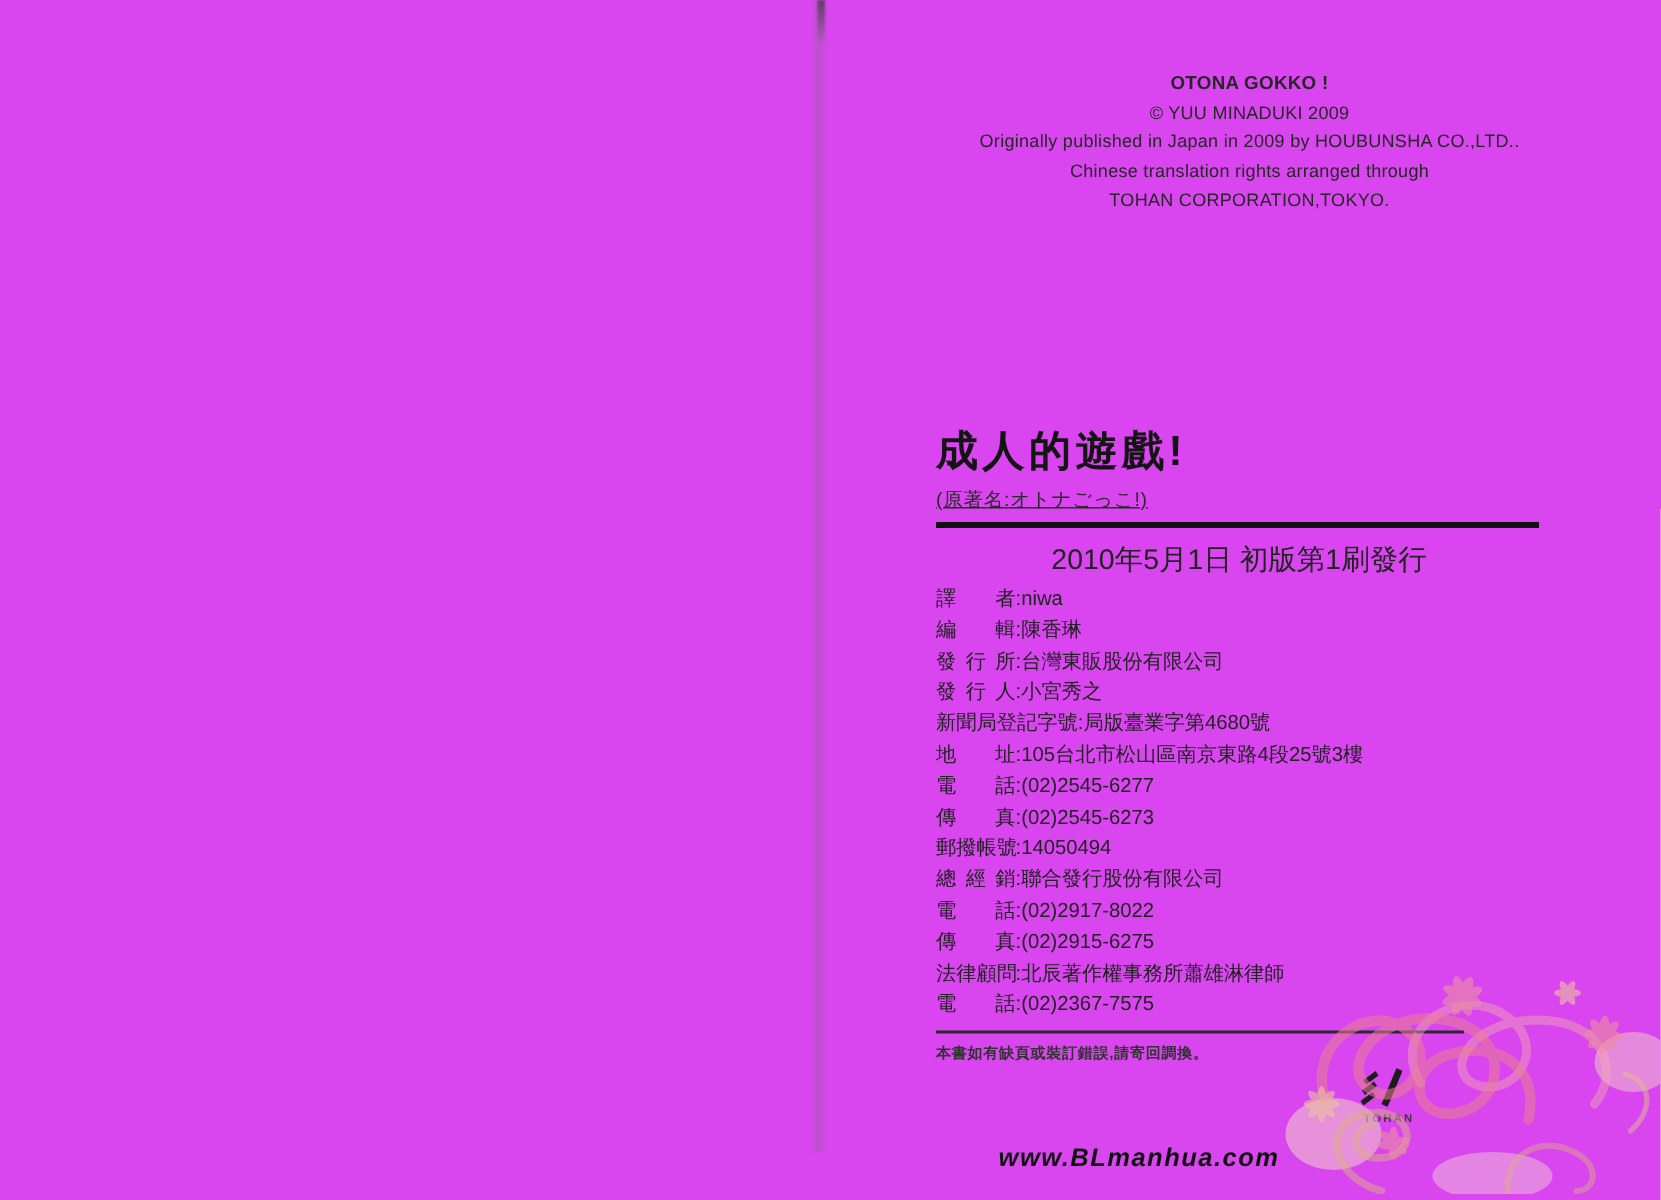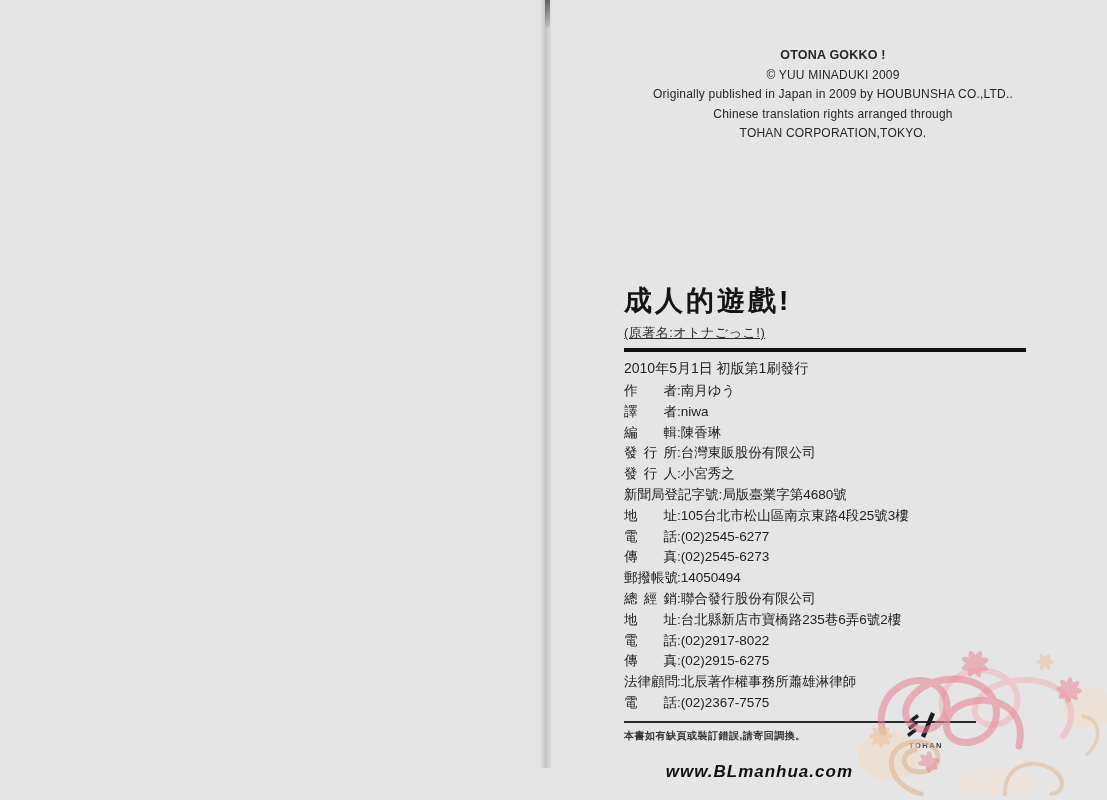--- a/index.html
+++ b/index.html
@@ -5,21 +5,21 @@
   * { margin: 0; padding: 0; box-sizing: border-box; }
   html, body { width: 1107px; height: 800px; }
   body {
     position: relative;
     width: 1107px; height: 800px;
     background: #ffffff;
     overflow: hidden;
     font-family: "Liberation Sans", "DejaVu Sans", sans-serif;
     color: #1e1e1e;
   }
-  .scan-page { position: absolute; inset: 0; background: #e5e5e5; }
+  .scan-page { position: absolute; inset: 0; background: #d946ef; }
 
   
   .gutter {
     position: absolute; left: 540px; top: 0; width: 12px; height: 768px;
     background: linear-gradient(90deg, rgba(0,0,0,0) 0%, rgba(110,110,110,0.28) 45%, rgba(0,0,0,0) 100%);
     filter: blur(0.6px);
   }
   .gutter-top-mark {
     position: absolute; left: 545px; top: 0; width: 5px; height: 28px;
     background: linear-gradient(180deg, rgba(60,60,60,0.75), rgba(120,120,120,0.15));
@@ -34,21 +34,21 @@
   }
   .copyright-block .line-bold { font-weight: bold; font-size: 12.5px; }
 
   
   .colophon { position: absolute; left: 608px; top: 282px; width: 404px; margin-left: 16px; }
   .book-title {
     font-size: 28px; font-weight: bold; letter-spacing: 3px; color: #141414;
   }
   .original-title { font-size: 13px; margin-top: 4px; color: #2a2a2a; letter-spacing: 0.5px; text-decoration: underline; }
   .rule-thick { width: 402px; height: 4px; background: #111; margin-top: 6px; }
-  .edition-line { font-size: 14px; margin-top: 8px; color: #222; }
+  .edition-line { font-size: 19px; margin-top: 8px; color: #222; text-align: center; }
 
   .rows { margin-top: 3px; }
   .info-row { height: 20.8px; line-height: 20.8px; font-size: 13.5px; white-space: nowrap; color: #222; }
   .info-row .lbl {
     display: inline-block; width: 53px;
     text-align: justify; text-align-last: justify;
     vertical-align: top;
   }
   .info-row .lbl.wide { width: auto; text-align: right; text-align-last: auto; }
   .info-row .sep { display: inline-block; vertical-align: top; }
@@ -89,23 +89,20 @@
   </div>
 
   <div class="colophon">
     <div class="book-title">成人的遊戲!</div>
     <div class="original-title">(原著名:オトナごっこ!)</div>
     <div class="rule-thick"></div>
     <div class="edition-line">2010年5月1日 初版第1刷發行</div>
 
     <div class="rows">
       <div class="info-row">
-        <span class="lbl">作者</span><span class="sep">:</span><span class="val">南月ゆう</span>
-      </div>
-      <div class="info-row">
         <span class="lbl">譯者</span><span class="sep">:</span><span class="val">niwa</span>
       </div>
       <div class="info-row">
         <span class="lbl">編輯</span><span class="sep">:</span><span class="val">陳香琳</span>
       </div>
       <div class="info-row">
         <span class="lbl">發行所</span><span class="sep">:</span><span class="val">台灣東販股份有限公司</span>
       </div>
       <div class="info-row">
         <span class="lbl">發行人</span><span class="sep">:</span><span class="val">小宮秀之</span>
@@ -120,23 +117,20 @@
         <span class="lbl">電話</span><span class="sep">:</span><span class="val">(02)2545-6277</span>
       </div>
       <div class="info-row">
         <span class="lbl">傳真</span><span class="sep">:</span><span class="val">(02)2545-6273</span>
       </div>
       <div class="info-row">
         <span class="lbl">郵撥帳號</span><span class="sep">:</span><span class="val">14050494</span>
       </div>
       <div class="info-row">
         <span class="lbl">總經銷</span><span class="sep">:</span><span class="val">聯合發行股份有限公司</span>
-      </div>
-      <div class="info-row">
-        <span class="lbl">地址</span><span class="sep">:</span><span class="val">台北縣新店市寶橋路235巷6弄6號2樓</span>
       </div>
       <div class="info-row">
         <span class="lbl">電話</span><span class="sep">:</span><span class="val">(02)2917-8022</span>
       </div>
       <div class="info-row">
         <span class="lbl">傳真</span><span class="sep">:</span><span class="val">(02)2915-6275</span>
       </div>
       <div class="info-row">
         <span class="lbl">法律顧問</span><span class="sep">:</span><span class="val">北辰著作權事務所蕭雄淋律師</span>
       </div>

